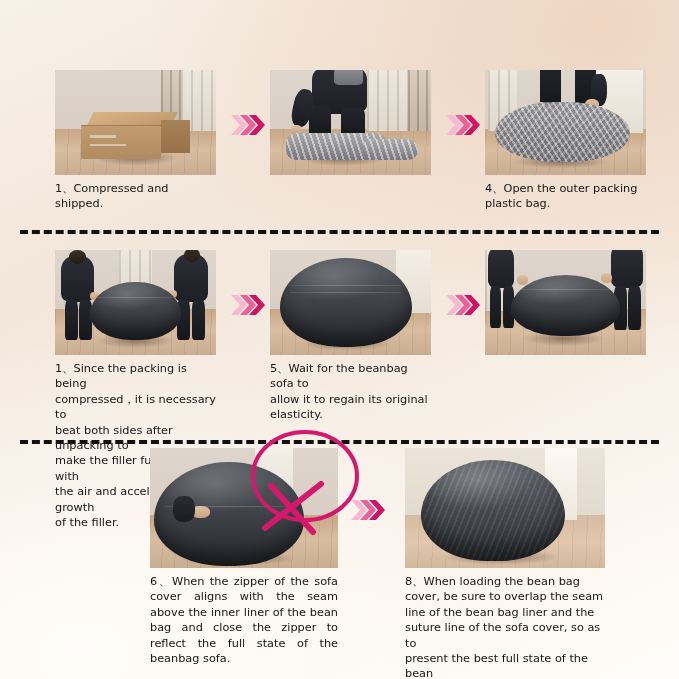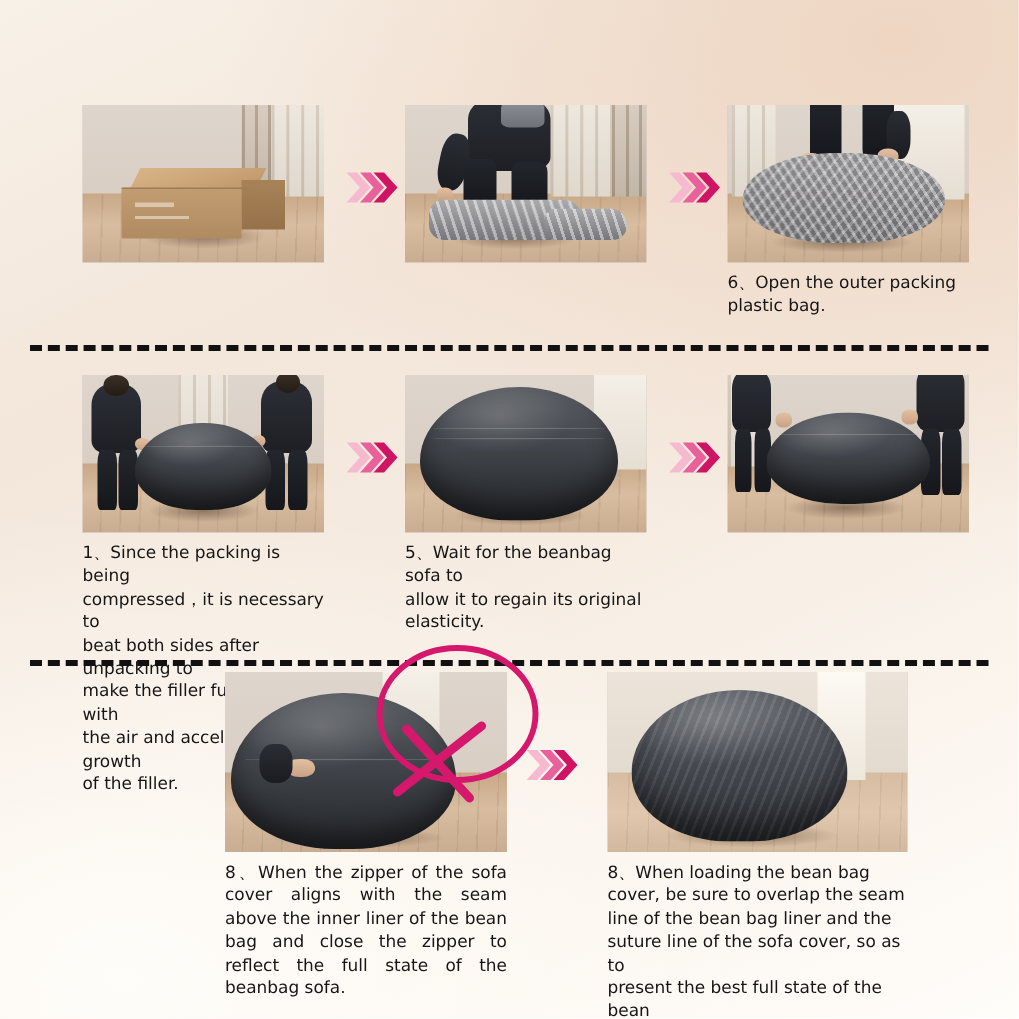--- a/index.html
+++ b/index.html
@@ -240,20 +240,21 @@
         <div class="curtain light" style="left:78%; width:22%;"></div>
         <div class="bag-shadow" style="left:14%; top:72%; width:72%; height:22%;"></div>
         <div class="carton-top" style="left:22%; top:40%; width:52%; height:14%;"></div>
         <div class="carton-front" style="left:16%; top:52%; width:50%; height:33%; border-radius:1px;"></div>
         <div class="carton-side" style="left:66%; top:48%; width:18%; height:31%;"></div>
         <div class="carton-seam" style="left:16%; top:52%; width:50%; height:1px;"></div>
         <div class="carton-label" style="left:22%; top:62%; width:16%; height:3px;"></div>
         <div class="carton-label" style="left:22%; top:70%; width:22%; height:2px;"></div>
       </div>
     </div>
+    <div class="caption">1、Compressed and shipped.</div>
   </div>
 
   <div class="arrow" style="left:230px; top:112px;">
     <svg viewBox="0 0 36 26" aria-hidden="true">
       <path d="M1 3 L10 13 L1 23 L8 23 L17 13 L8 3 Z" fill="#f6b9cf"></path>
       <path d="M10 3 L19 13 L10 23 L17 23 L26 13 L17 3 Z" fill="#e8619b"></path>
       <path d="M19 3 L28 13 L19 23 L26 23 L35 13 L26 3 Z" fill="#cf1464"></path>
     </svg>
   </div>
 
@@ -294,21 +295,21 @@
         <div class="window-bright" style="left:68%; width:30%;"></div>
         <div class="person-leg" style="left:34%; top:-10%; width:13%; height:46%;"></div>
         <div class="person-leg" style="left:56%; top:-10%; width:13%; height:44%;"></div>
         <div class="person-arm" style="left:66%; top:4%; width:10%; height:30%;"></div>
         <div class="person-hand" style="left:62%; top:28%; width:9%; height:10%;"></div>
         <div class="person-hand" style="left:30%; top:30%; width:9%; height:10%;"></div>
         <div class="bag-shadow" style="left:6%; top:78%; width:82%; height:18%;"></div>
         <div class="plastic-bag" style="left:6%; top:30%; width:84%; height:58%;"></div>
       </div>
     </div>
-    <div class="caption">6、Open the outer packing
+    <div class="caption">4、Open the outer packing
 plastic bag.</div>
   </div>
 
   <div class="divider" style="top:230px;"></div>
 
   <div class="step" style="left:55px; top:250px; width:161px;">
     <div class="photo" style="height:105px;">
       <div class="scene">
         <div class="room-wall"></div>
         <div class="room-floor"></div>
@@ -402,21 +403,21 @@
         <div class="room-floor"></div>
         <div class="window-bright" style="left:56%; width:20%;"></div>
         <div class="bag-shadow" style="left:4%; top:84%; width:86%; height:16%;"></div>
         <div class="bag-round" style="left:2%; top:12%; width:80%; height:86%;">
           <div class="bag-seam" style="top:42%;"></div>
         </div>
         <div class="person-hand" style="left:22%; top:48%; width:10%; height:10%;"></div>
         <div class="person-arm" style="left:12%; top:40%; width:12%; height:22%;"></div>
       </div>
     </div>
-    <div class="caption justify">8、When the zipper of the sofa cover aligns with the seam above the inner liner of the bean bag and close the zipper to reflect the full state of the beanbag sofa.</div>
+    <div class="caption justify">6、When the zipper of the sofa cover aligns with the seam above the inner liner of the bean bag and close the zipper to reflect the full state of the beanbag sofa.</div>
   </div>
 
   <div class="callout" style="left:243px; top:428px; width:118px; height:112px;">
     <svg viewBox="0 0 118 112" aria-hidden="true">
       <ellipse cx="62" cy="48" rx="52" ry="44" fill="none" stroke="#d6186c" stroke-width="4"></ellipse>
       <line x1="22" y1="100" x2="78" y2="56" stroke="#d6186c" stroke-width="6" stroke-linecap="round"></line>
       <line x1="28" y1="58" x2="70" y2="104" stroke="#d6186c" stroke-width="6" stroke-linecap="round"></line>
     </svg>
   </div>
 

